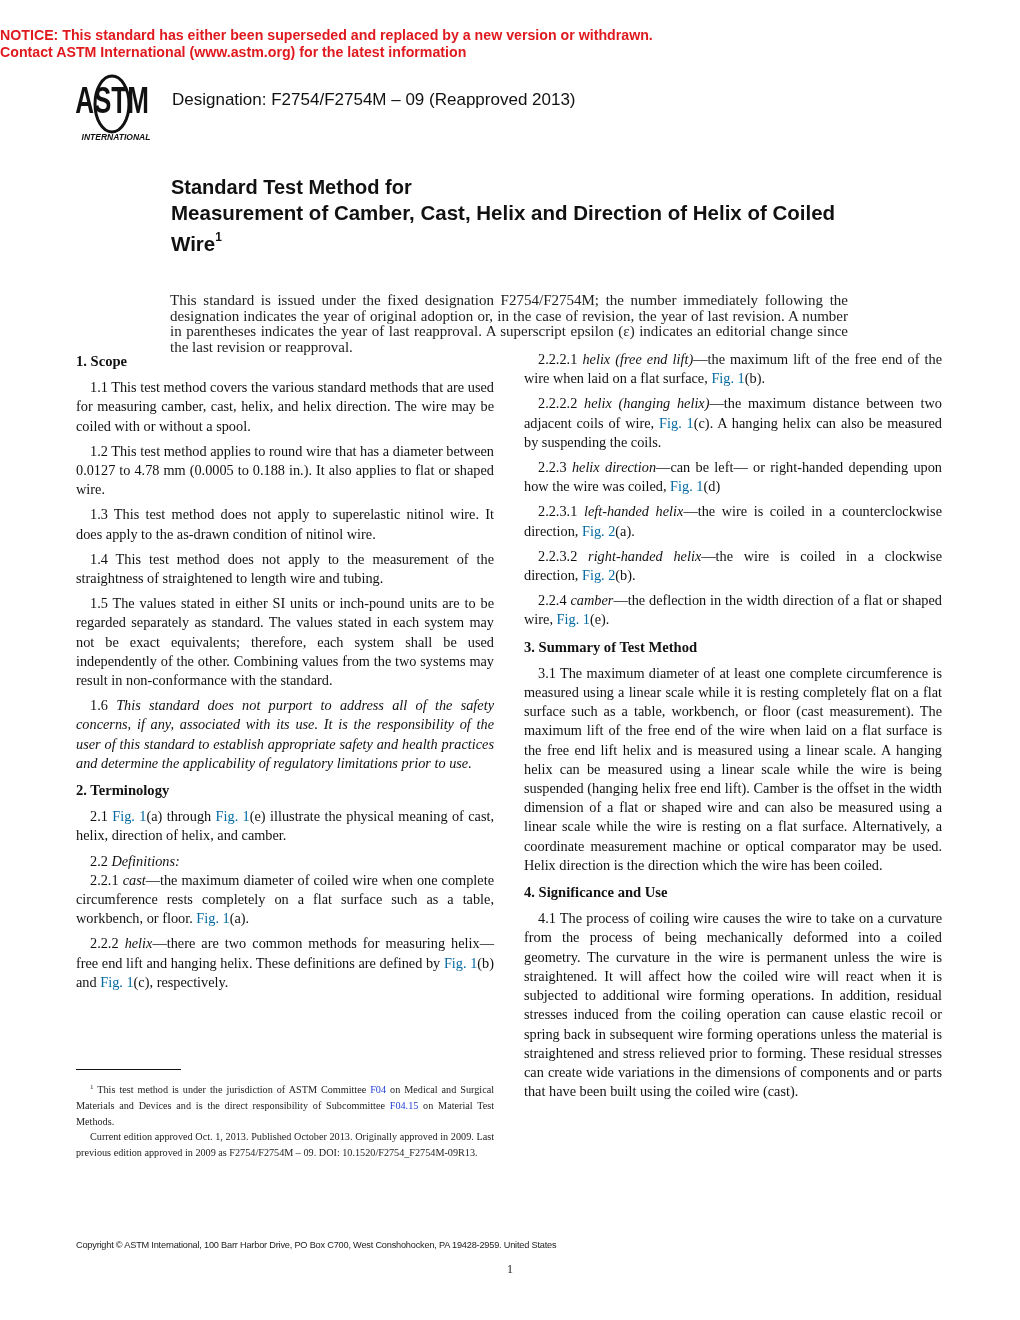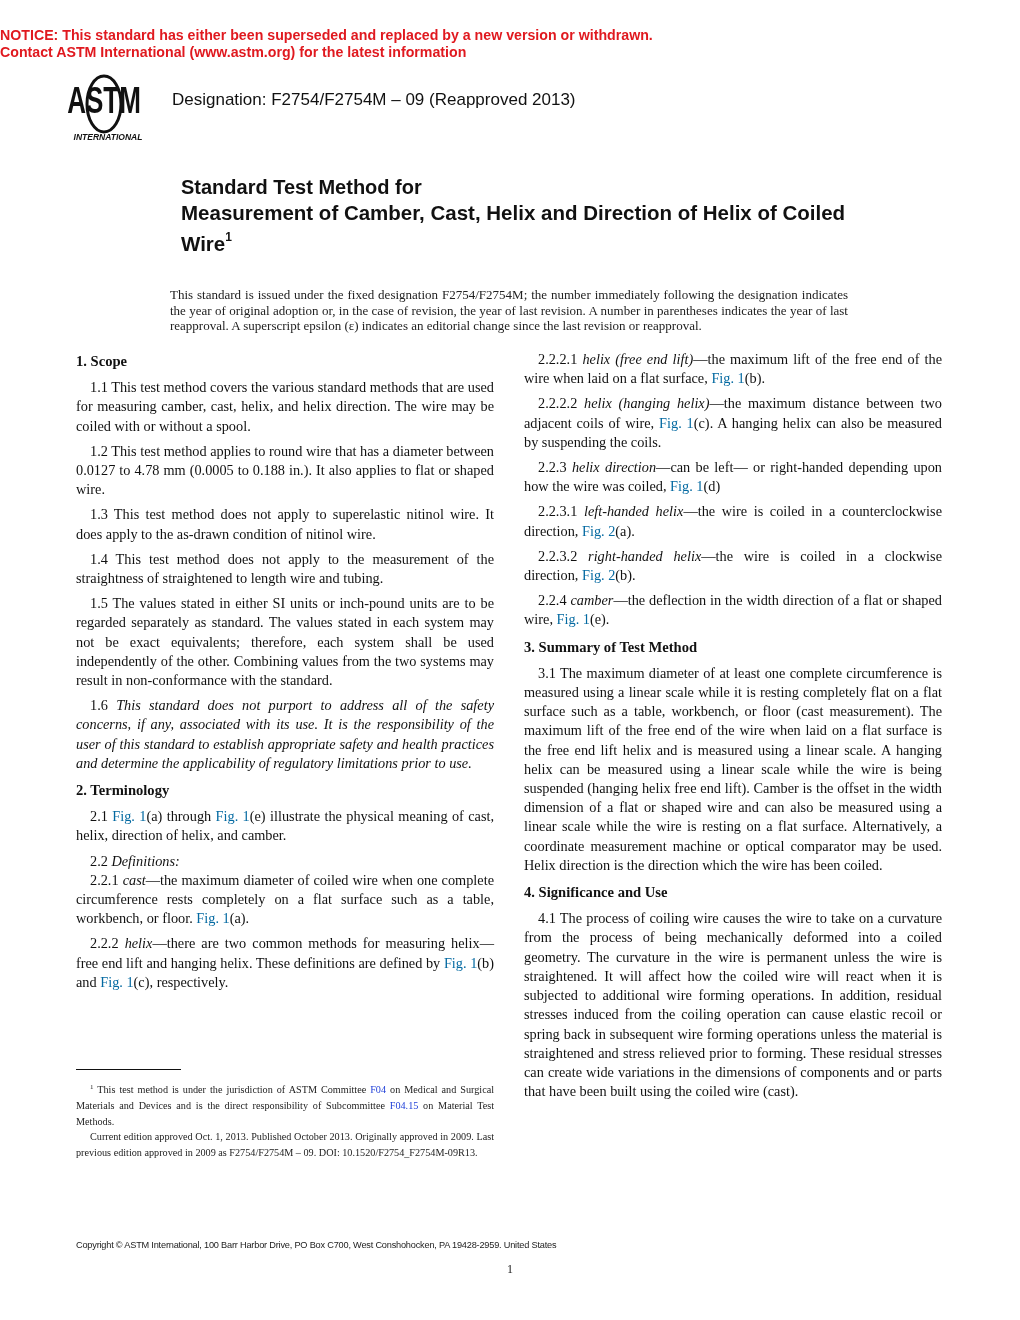--- a/index.html
+++ b/index.html
@@ -1,27 +1,27 @@
 <!DOCTYPE html>
 <html><head>
 <meta charset="utf-8">
 <style>
   html, body { margin: 0; padding: 0; background: #ffffff; }
   body { width: 1020px; height: 1320px; position: relative; overflow: hidden; color: #111; }
   .notice { position: absolute; top: 27px; left: 0; width: 1020px; text-align: left;
     font-family: "Liberation Sans", sans-serif; font-weight: bold; font-size: 14.2px; line-height: 17px; color: #e0191f; }
-  .logo { position: absolute; left: 64px; top: 74px; width: 88px; height: 70px; }
+  .logo { position: absolute; left: 72px; top: 74px; width: 88px; height: 70px; }
   .designation { position: absolute; left: 172px; top: 90px; font-family: "Liberation Sans", sans-serif;
     font-size: 17px; color: #111; letter-spacing: 0; }
-  .title-block { position: absolute; left: 171px; top: 175px; font-family: "Liberation Sans", sans-serif; font-weight: bold; color: #111; margin-left: 10px; }
+  .title-block { position: absolute; left: 171px; top: 175px; font-family: "Liberation Sans", sans-serif; font-weight: bold; color: #111; }
   .title-small { font-size: 20px; line-height: 24px; }
   .title-large { font-size: 20.5px; line-height: 27px; width: 700px; }
   .title-large sup { font-size: 12px; position: relative; top: -2px; }
-  .issue { position: absolute; left: 170px; top: 287px; width: 678px; font-family: "Liberation Serif", serif;
-    font-size: 13px; line-height: 15.5px; color: #222; text-align: justify; }
+  .issue { position: absolute; left: 170px; top: 293px; width: 678px; font-family: "Liberation Serif", serif;
+    font-size: 15px; line-height: 15.5px; color: #222; text-align: justify; }
   .col { position: absolute; top: 350px; width: 418px; font-family: "Liberation Serif", serif;
     font-size: 14.3px; line-height: 19.2px; color: #111; }
   .col-left { left: 76px; }
   .col-right { left: 524px; }
   .col p { margin: 0 0 6px 0; text-indent: 14px; text-align: justify; }
   .col p.tight { margin-bottom: 0; }
   .col h2 { margin: 2px 0 7px 0; font-size: 14.6px; font-weight: bold; }
   .col h2.gap { margin-top: 8px; }
   .fig { color: #0369a1; }
   .blue { color: #1f3fd8; }

